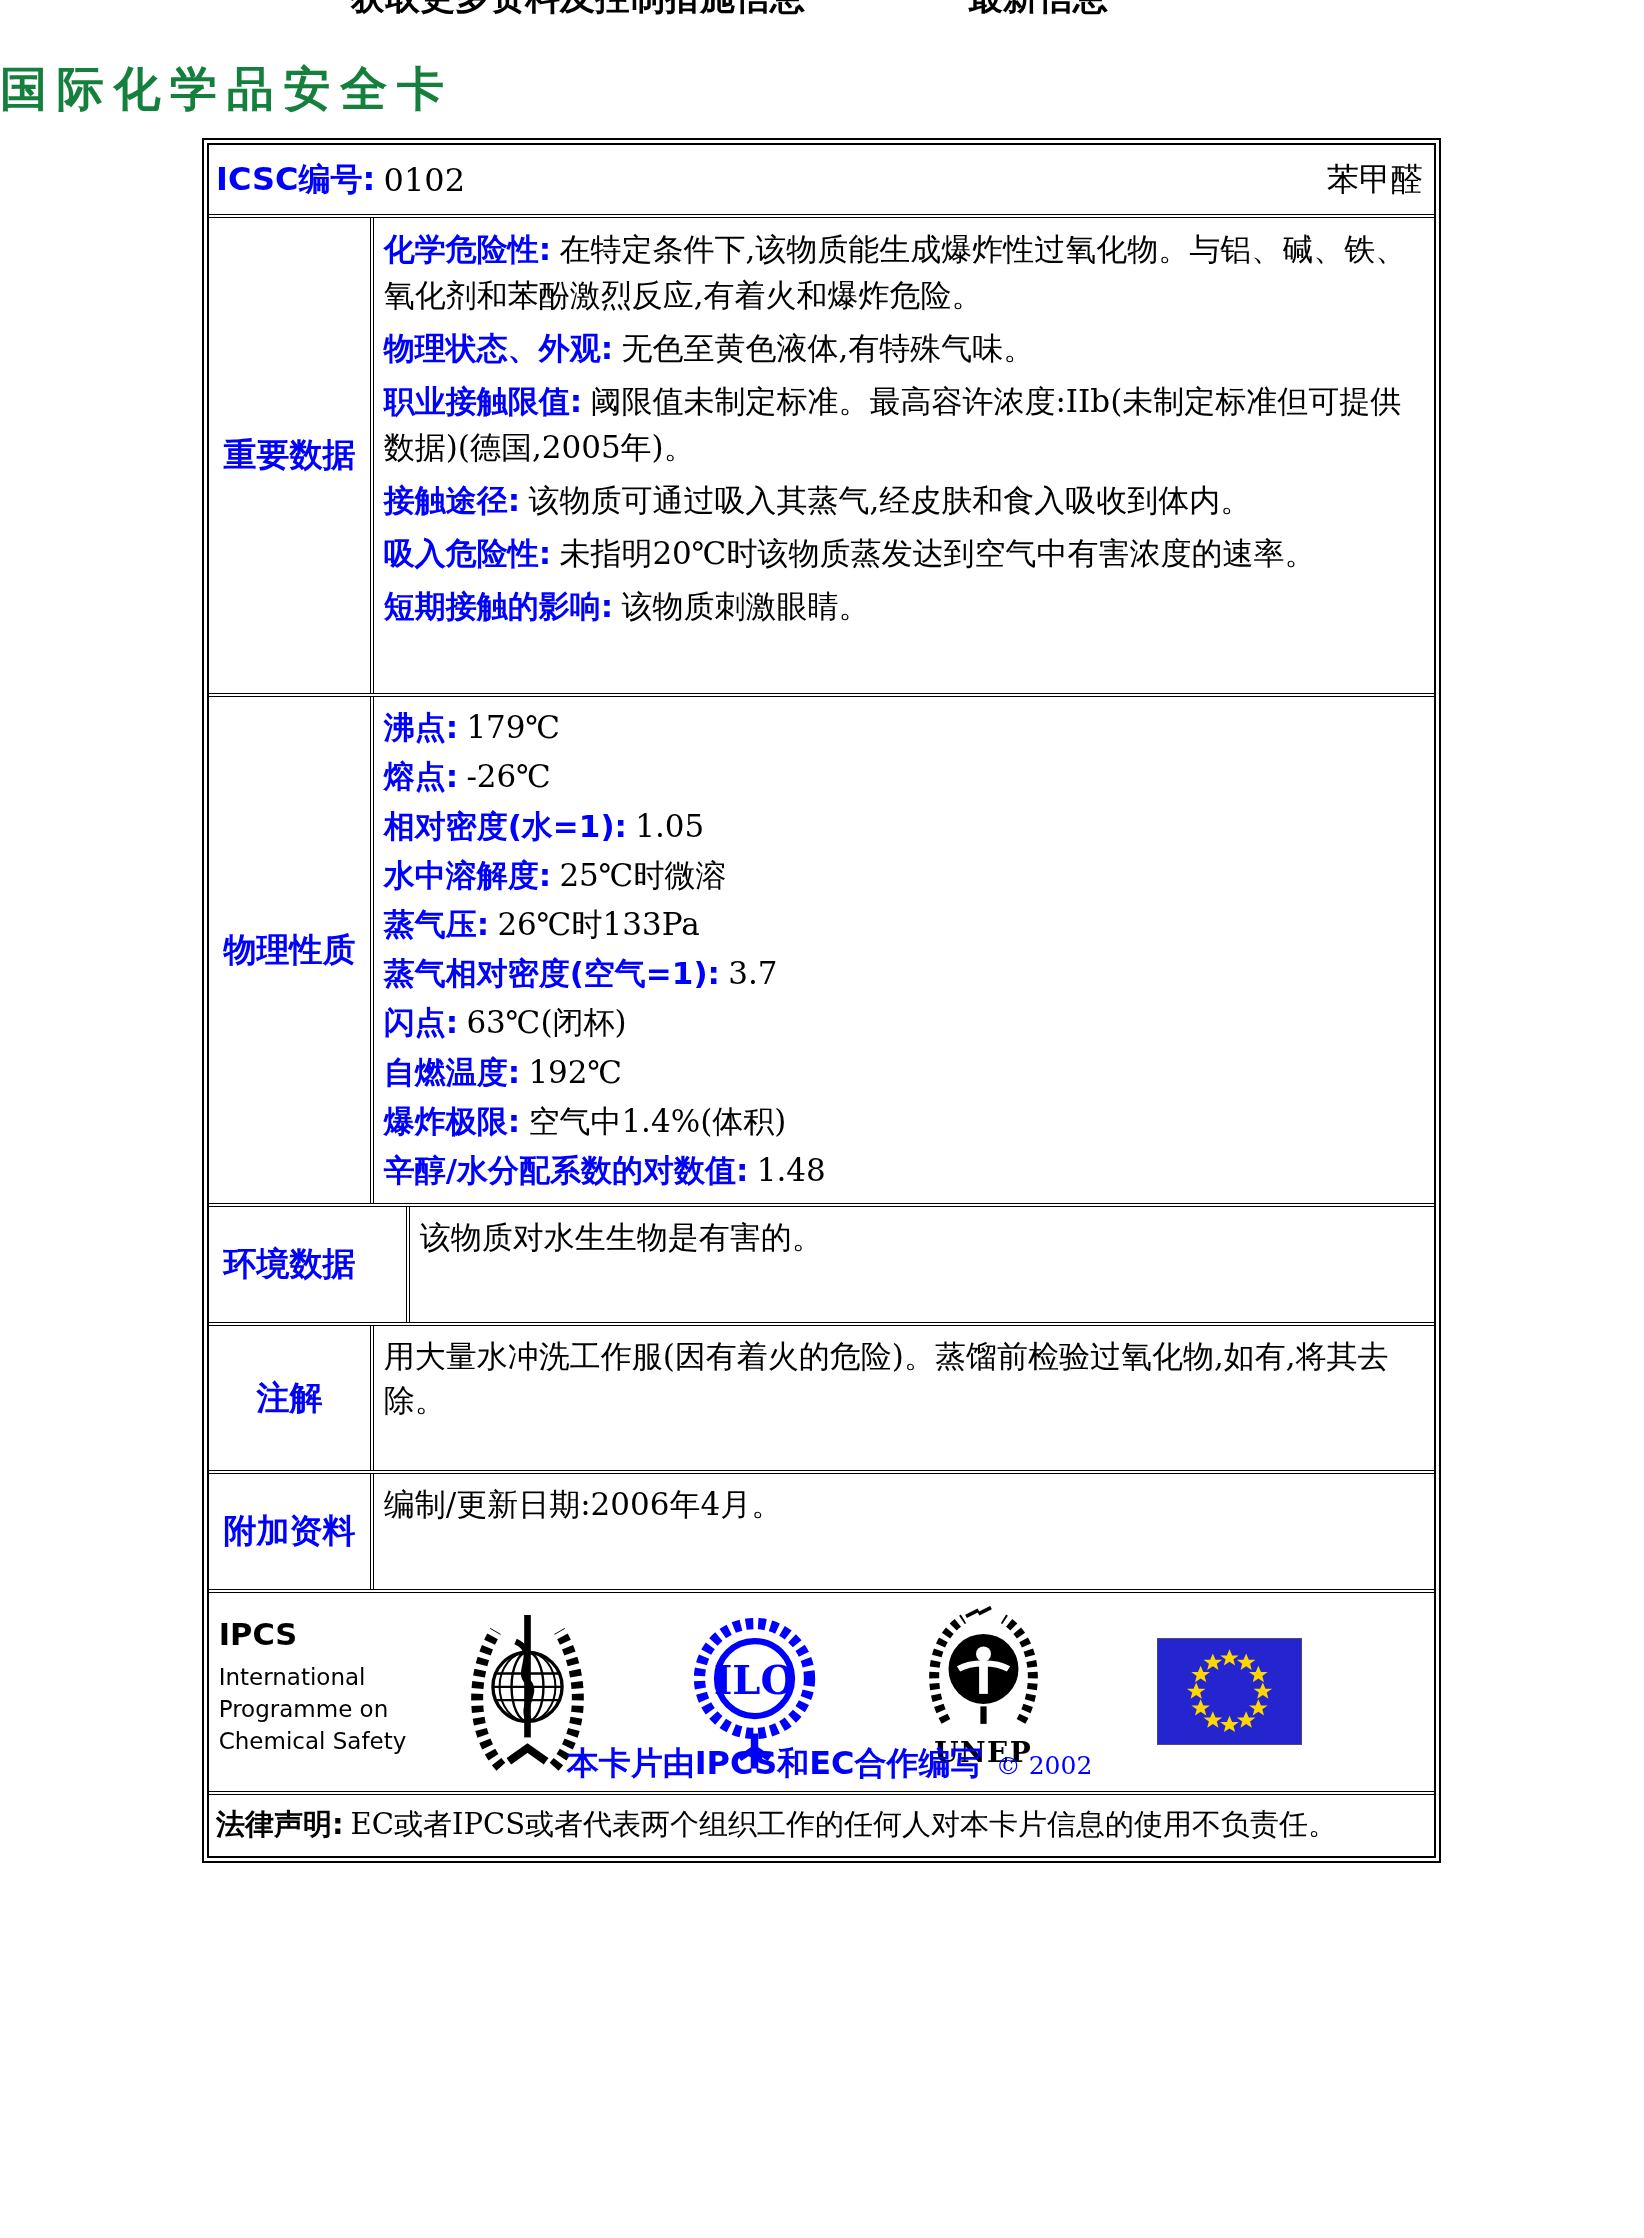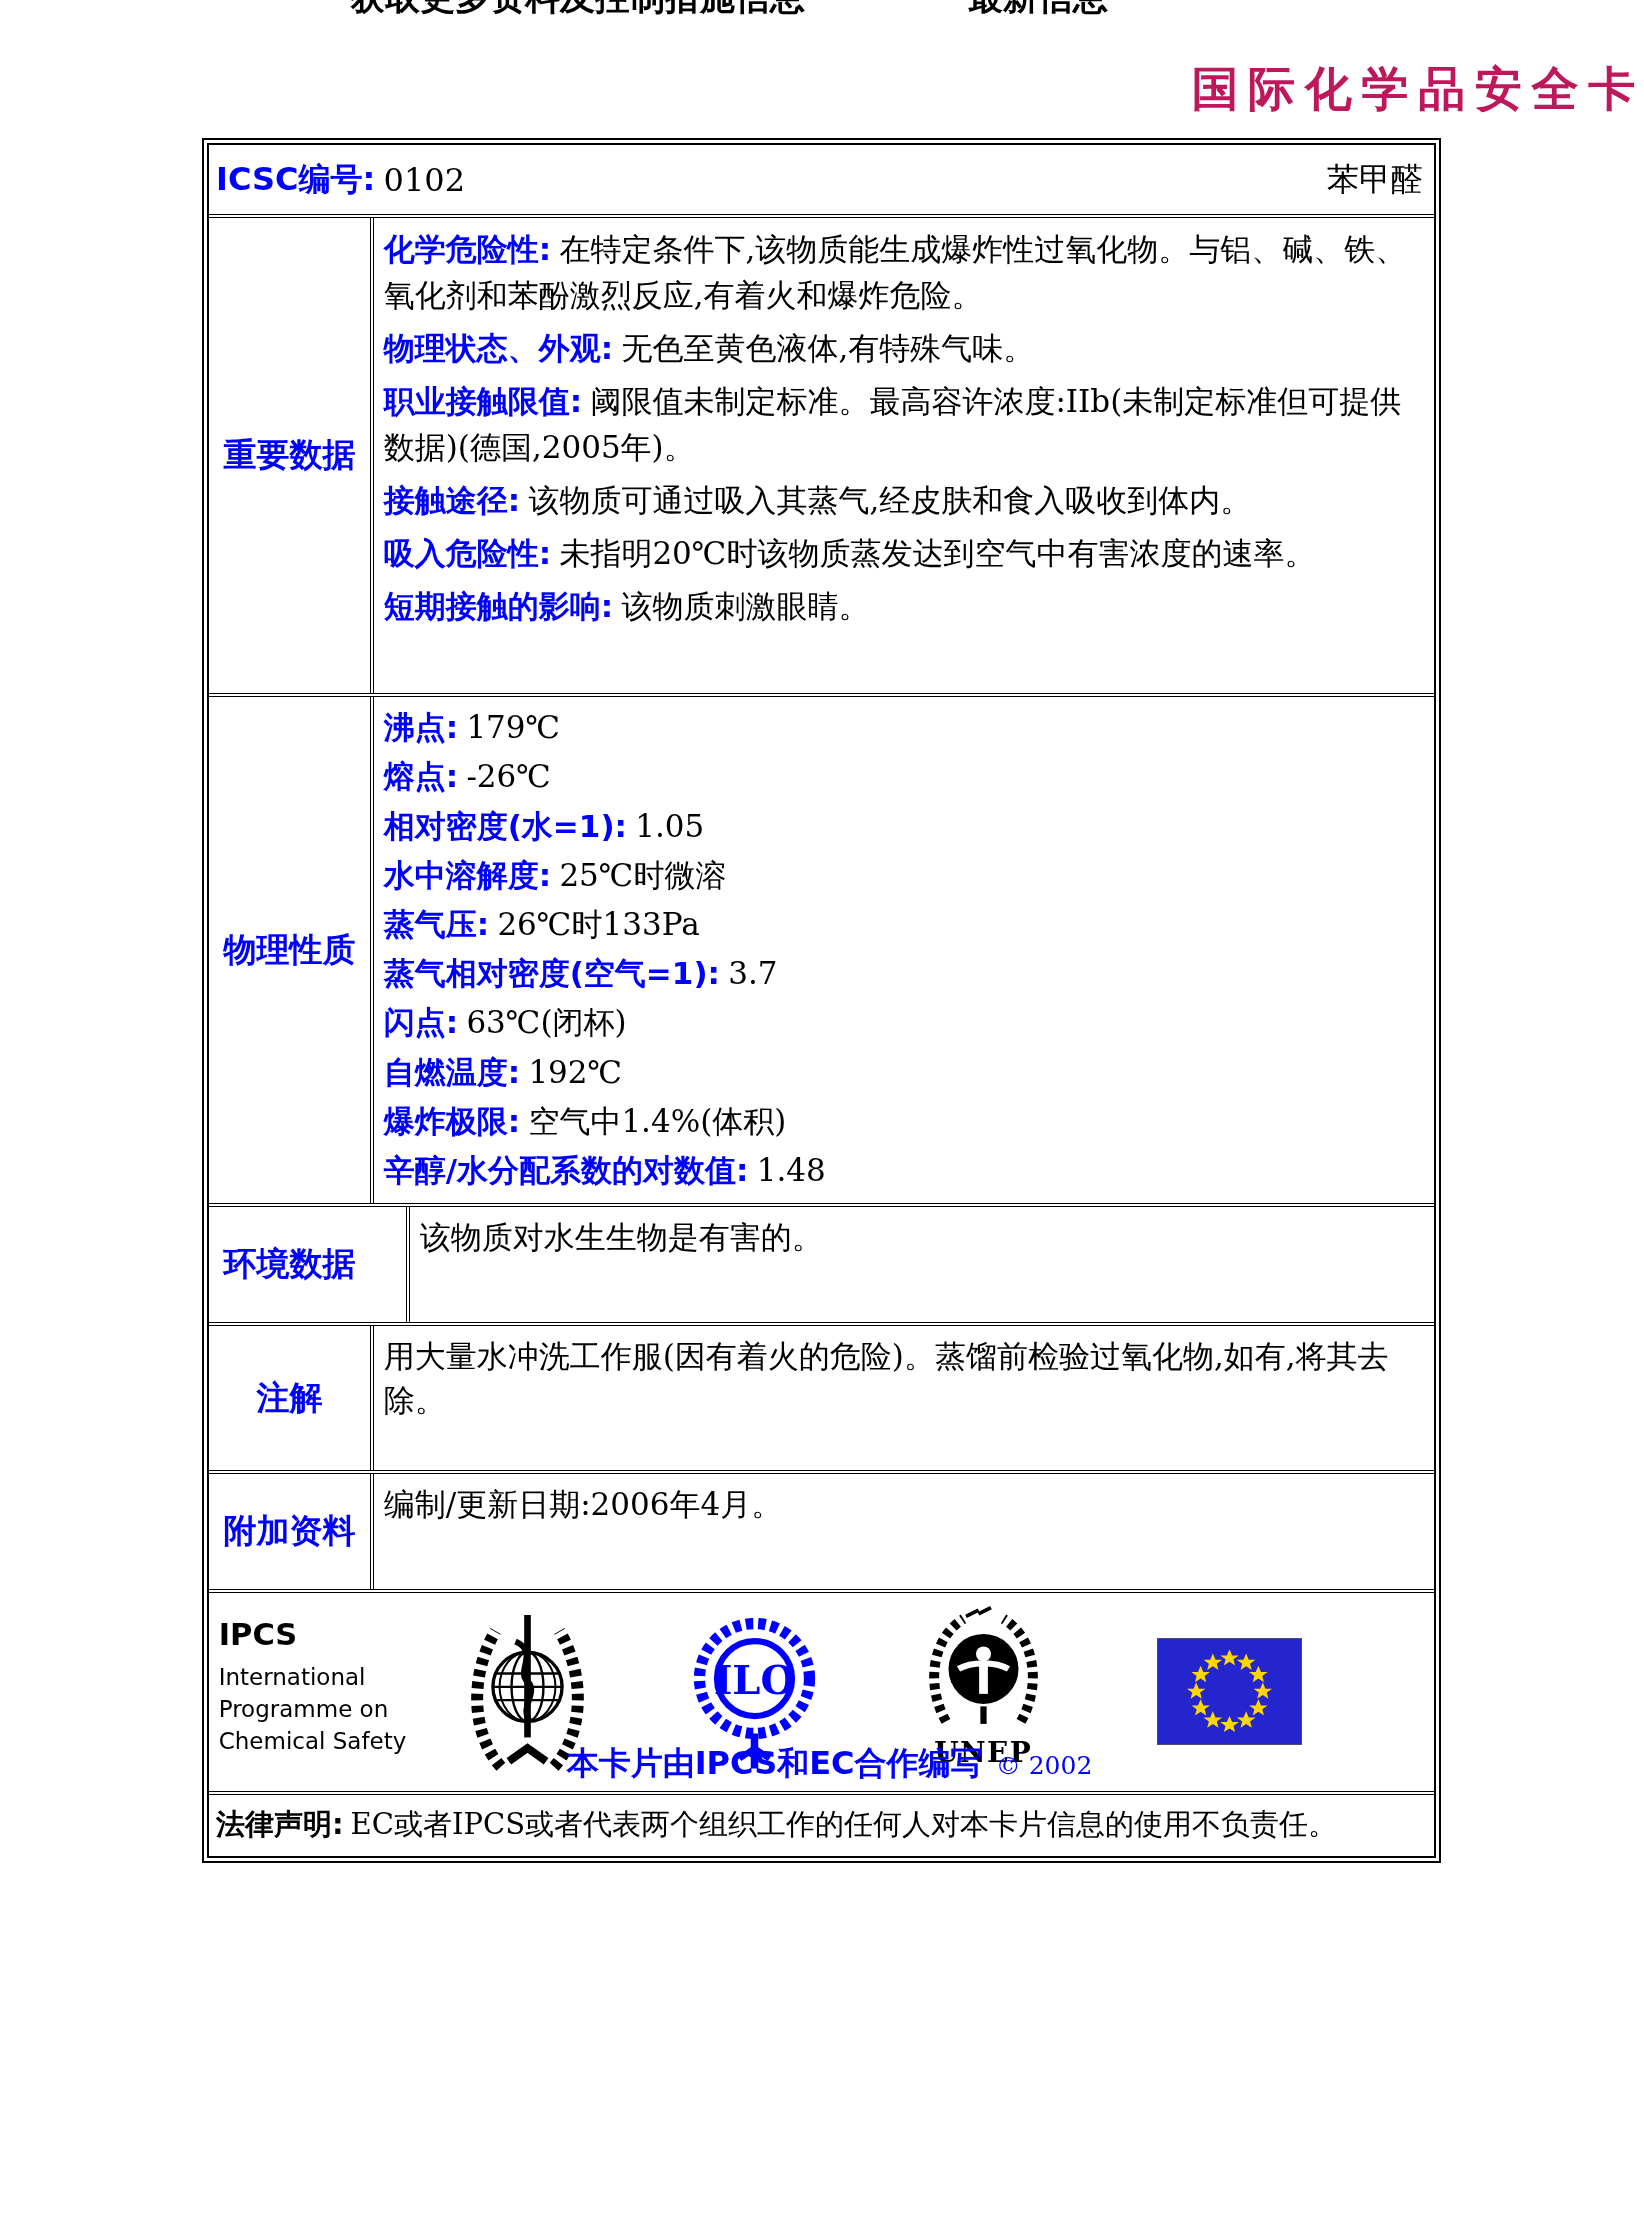--- a/index.html
+++ b/index.html
@@ -22,24 +22,24 @@
     position: absolute; top: -22px;
     font-family: "DejaVu Sans", "Liberation Sans", sans-serif;
     font-weight: bold; font-size: 35px; line-height: 39px; color: #000;
     white-space: nowrap;
   }
   .clip-l { left: 350px; }
   .clip-r { left: 968px; }
 
   .title {
     position: absolute; top: 58px; left: 0; width: 100%;
-    text-align: right;
+    text-align: left;
     font-family: "DejaVu Serif", "Liberation Serif", serif;
     font-weight: bold; font-size: 47px; letter-spacing: 9.7px;
-    color: #be185d;
+    color: #15803d;
   }
 
   .card {
     position: absolute; left: 202px; top: 138px; width: 1239px;
     border: 7px double #000;
     background: #fff;
   }
   .row { display: flex; width: 100%; }
   .row + .row { border-top: 4.2px double #000; }
 

